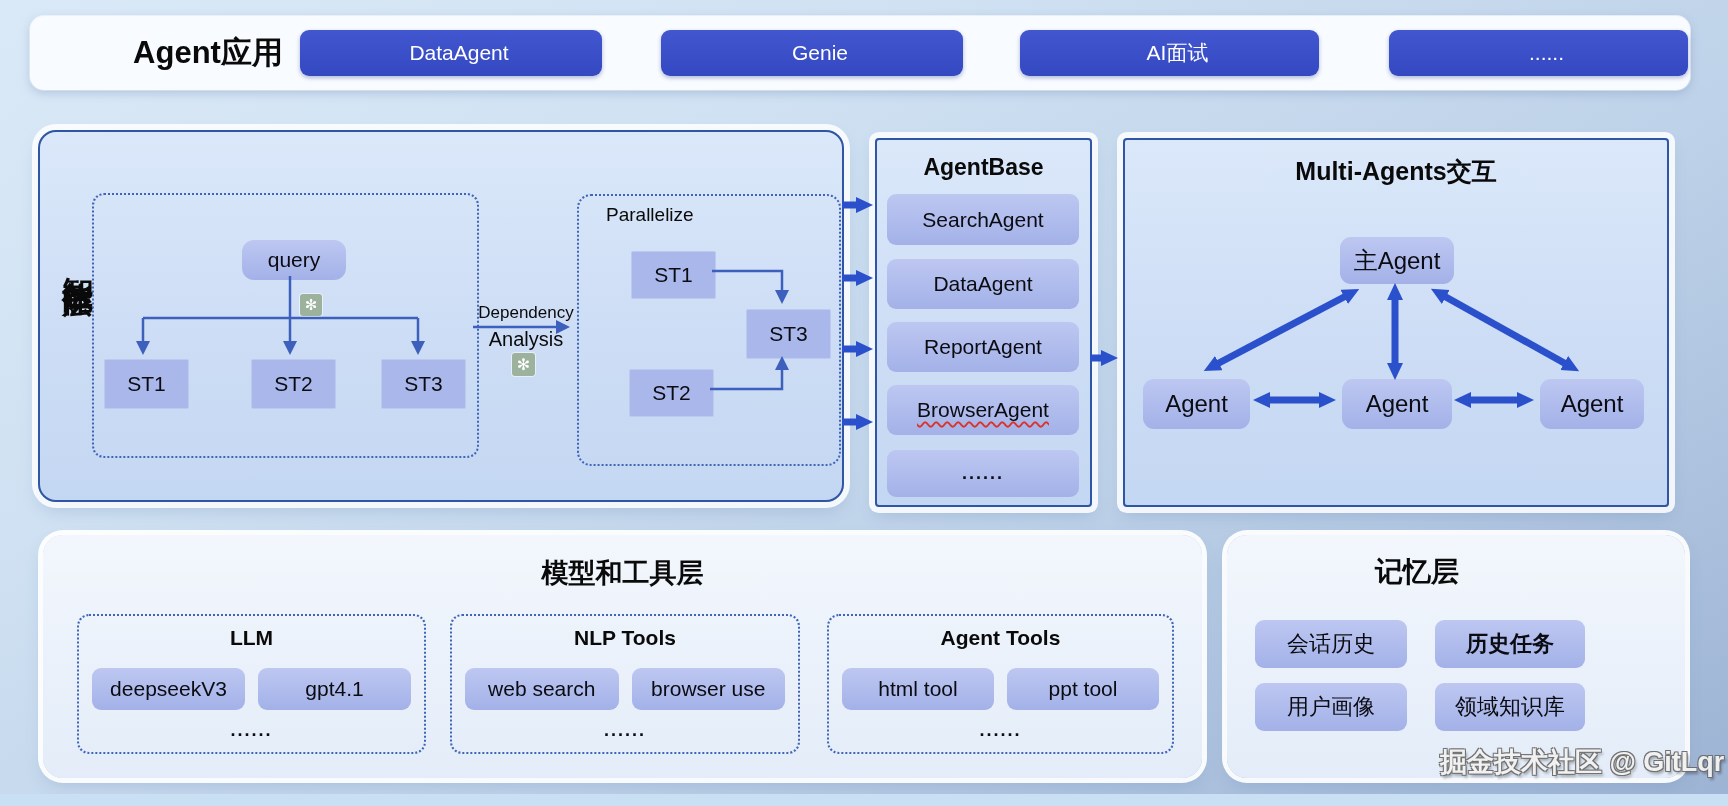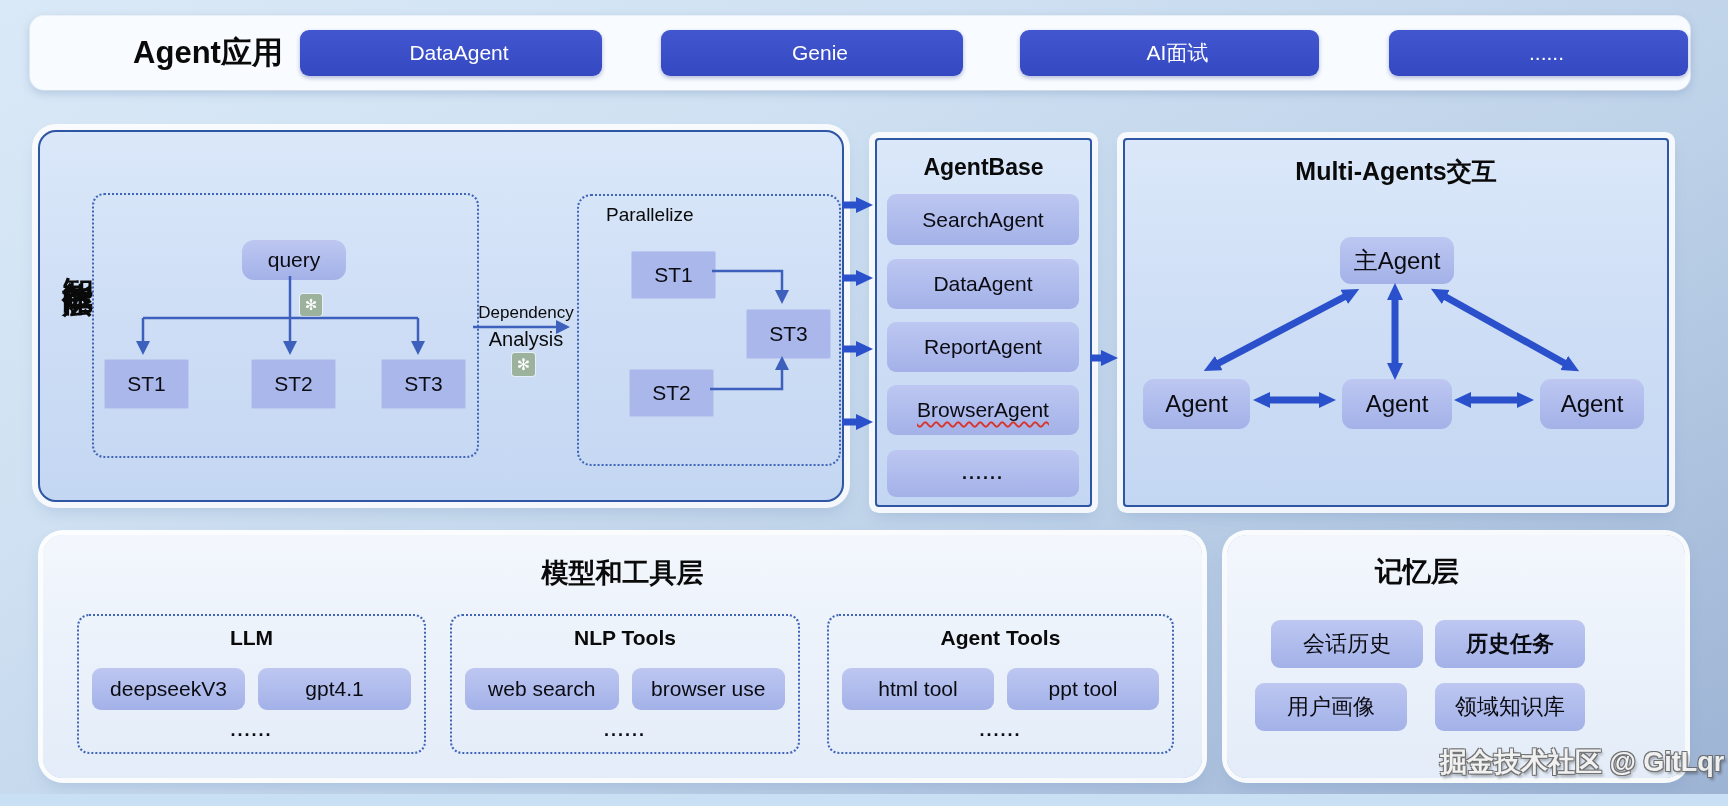--- a/index.html
+++ b/index.html
@@ -129,21 +129,21 @@
       <div class="abs tool-chips" style="left:13px;top:44px;right:13px;height:50px;text-align:center;">
         <div class="chip">html tool</div>
         <div class="chip">ppt tool</div>
       </div>
       <div class="abs dots" style="left:0;top:104px;width:100%;font-size:18px;">......</div>
     </div>
   </div>
 
   <div class="abs panel-light" style="left:1227px;top:535px;width:458px;height:243px;">
     <div class="abs panel-title" style="left:0;top:18px;width:380px;font-size:28px;">记忆层</div>
-    <div class="abs chip" style="left:28px;top:85px;width:152px;height:48px;font-size:22px;margin-left:16px;">会话历史</div>
+    <div class="abs chip" style="left:28px;top:85px;width:152px;height:48px;font-size:22px;">会话历史</div>
     <div class="abs chip" style="left:208px;top:85px;width:150px;height:48px;font-size:22px;font-weight:bold;">历史任务</div>
     <div class="abs chip" style="left:28px;top:148px;width:152px;height:48px;font-size:22px;">用户画像</div>
     <div class="abs chip" style="left:208px;top:148px;width:150px;height:48px;font-size:22px;">领域知识库</div>
   </div>
 
   <svg class="abs overlay" viewBox="0 0 1728 806">
     <defs>
       <marker id="ah-thin" markerUnits="userSpaceOnUse" markerWidth="17" markerHeight="16" refX="2" refY="7" orient="auto">
         <path d="M0,0 L14,7 L0,14 Z" fill="#3d60bd"></path>
       </marker>

